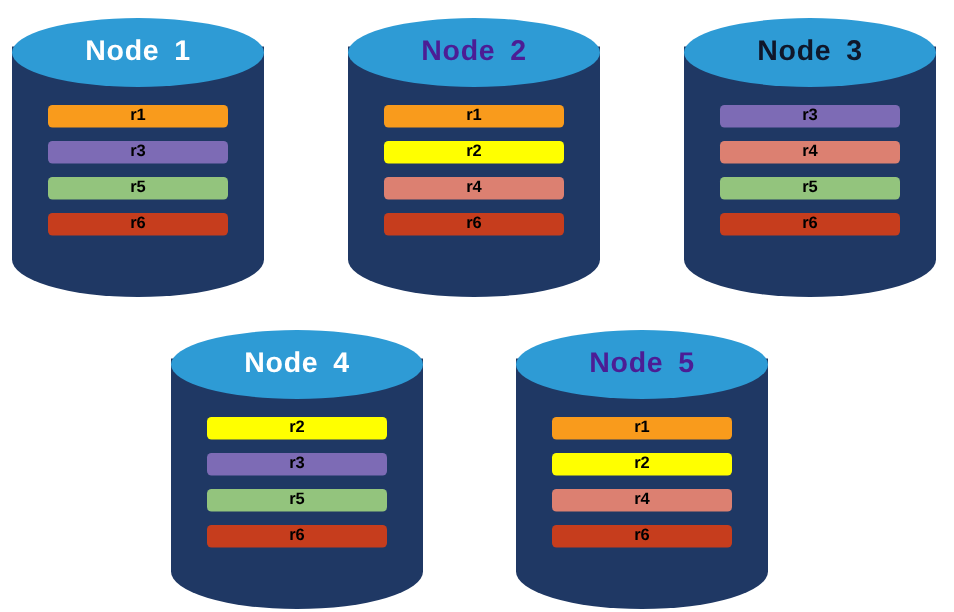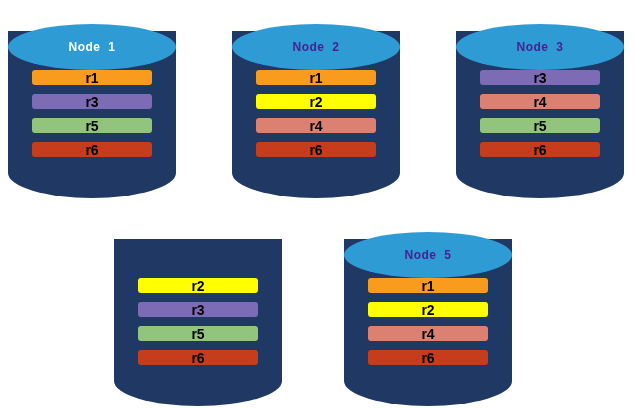--- a/index.html
+++ b/index.html
@@ -26,27 +26,27 @@
     right: 0;
     top: 23px;
     bottom: 0;
     border-bottom-left-radius: 50% 15%;
     border-bottom-right-radius: 50% 15%;
   }
   .cyl-top {
     position: absolute;
     left: 0;
     right: 0;
-    top: 16px;
+    top: 4px;
     height: 46px;
     border-radius: 50%;
     display: flex;
     align-items: center;
     justify-content: center;
-    font-size: 12px;
+    font-size: 19px;
     font-weight: 600;
     letter-spacing: 0.5px;
     word-spacing: 4px;
   }
   .bars {
     position: absolute;
     top: 62px;
     left: 0;
     right: 0;
     display: flex;
@@ -54,21 +54,21 @@
     align-items: center;
     gap: 9px;
   }
   .bar {
     width: 120px;
     height: 15px;
     border-radius: 3px;
     display: flex;
     align-items: center;
     justify-content: center;
-    font-size: 14px;
+    font-size: 11px;
     font-weight: bold;
     line-height: 1;
   }
 </style>
 </head>
 <body>
 
 <div class="stage" id="stage" style="background: rgb(255, 255, 255);">
     <div class="node" style="left: 8px; top: 8px;">
       <div class="cyl-body" style="background: rgb(31, 56, 100);"></div>
@@ -85,30 +85,31 @@
       <div class="cyl-top" style="background: rgb(46, 155, 213); color: #4c1d95;">Node 2</div>
       <div class="bars">
         <div class="bar" style="background: rgb(249, 155, 28); color: rgb(0, 0, 0);">r1</div>
         <div class="bar" style="background: rgb(255, 255, 0); color: rgb(0, 0, 0);">r2</div>
         <div class="bar" style="background: rgb(220, 128, 113); color: rgb(0, 0, 0);">r4</div>
         <div class="bar" style="background: rgb(198, 61, 29); color: rgb(0, 0, 0);">r6</div>
       </div>
     </div>
     <div class="node" style="left: 456px; top: 8px;">
       <div class="cyl-body" style="background: rgb(31, 56, 100);"></div>
-      <div class="cyl-top" style="background: rgb(46, 155, 213); color: #4c1d95;">Node 3</div>
+      <div class="cyl-top" style="background: rgb(46, 155, 213); color: #0f172a;">Node 3</div>
       <div class="bars">
         <div class="bar" style="background: rgb(125, 107, 181); color: rgb(0, 0, 0);">r3</div>
         <div class="bar" style="background: rgb(220, 128, 113); color: rgb(0, 0, 0);">r4</div>
         <div class="bar" style="background: rgb(147, 196, 125); color: rgb(0, 0, 0);">r5</div>
         <div class="bar" style="background: rgb(198, 61, 29); color: rgb(0, 0, 0);">r6</div>
       </div>
     </div>
     <div class="node" style="left: 114px; top: 216px;">
       <div class="cyl-body" style="background: rgb(31, 56, 100);"></div>
+      <div class="cyl-top" style="background: rgb(46, 155, 213); color: rgb(255, 255, 255);">Node 4</div>
       <div class="bars">
         <div class="bar" style="background: rgb(255, 255, 0); color: rgb(0, 0, 0);">r2</div>
         <div class="bar" style="background: rgb(125, 107, 181); color: rgb(0, 0, 0);">r3</div>
         <div class="bar" style="background: rgb(147, 196, 125); color: rgb(0, 0, 0);">r5</div>
         <div class="bar" style="background: rgb(198, 61, 29); color: rgb(0, 0, 0);">r6</div>
       </div>
     </div>
     <div class="node" style="left: 344px; top: 216px;">
       <div class="cyl-body" style="background: rgb(31, 56, 100);"></div>
       <div class="cyl-top" style="background: rgb(46, 155, 213); color: #4c1d95;">Node 5</div>

